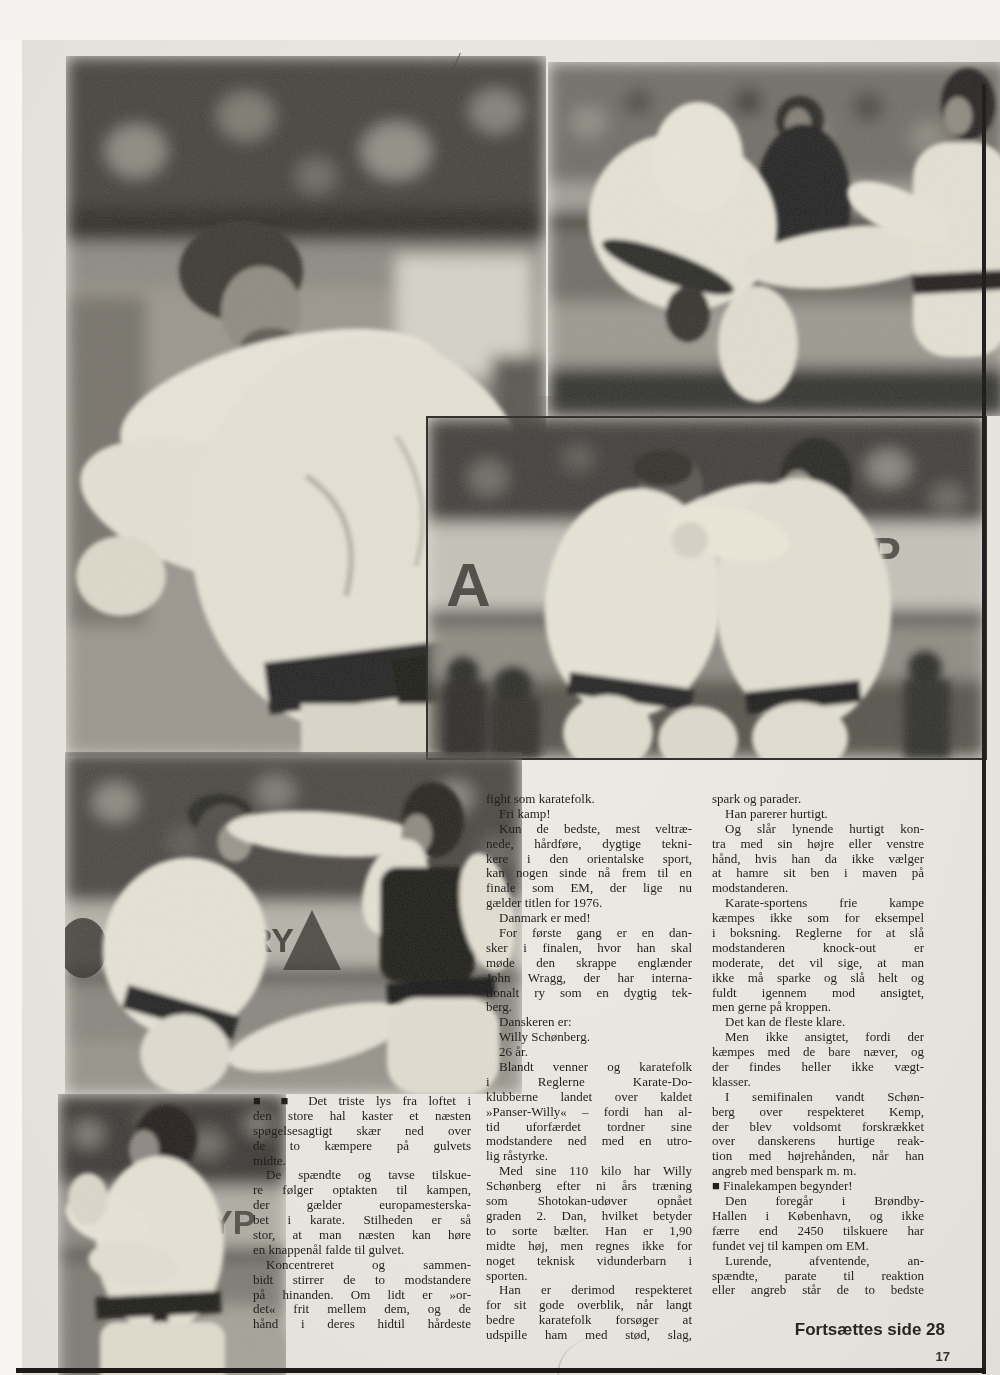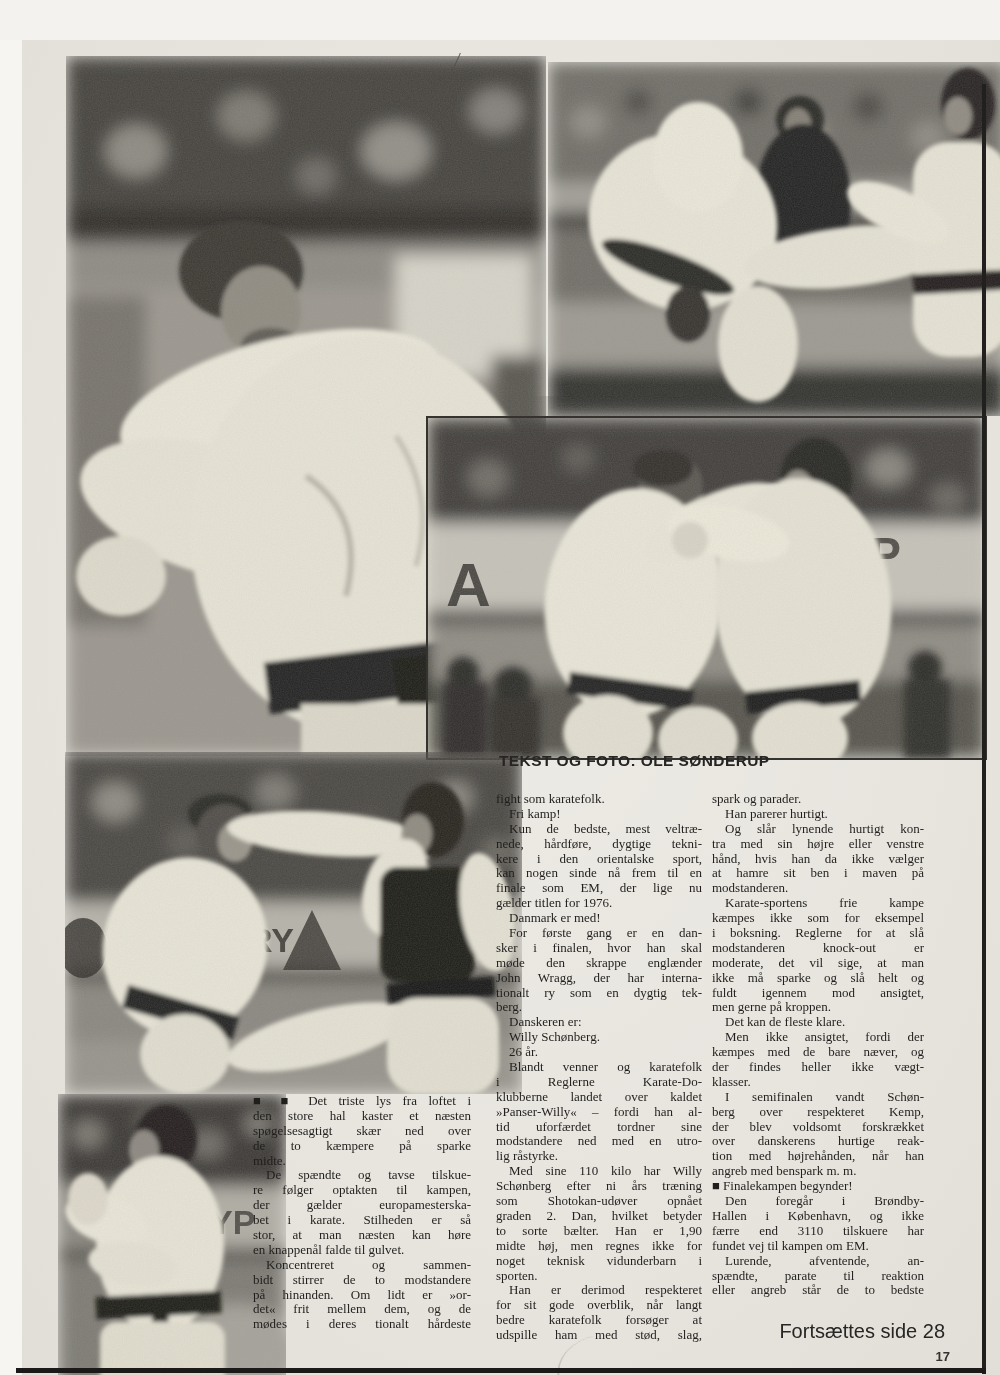--- a/index.html
+++ b/index.html
@@ -21,33 +21,33 @@
   #photo-top-right{left:508px;top:46px;width:458px;height:354px;}
   #photo-mid{left:388px;top:402px;width:557px;height:340px;box-shadow:0 0 0 2px #343330;}
   #photo-fight{left:25px;top:736px;width:457px;height:342px;}
   #photo-standing{left:18px;top:1078px;width:228px;height:296px;}
   .byline{
     position:absolute;left:499px;top:752px;width:440px;
     font-family:"Liberation Sans", sans-serif;font-weight:700;font-size:15.5px;
     letter-spacing:.4px;color:#262523;
   }
   .col{position:absolute;color:#201f1d;}
-  #col-middle{left:496px;top:792px;width:206px;}
+  #col-middle{left:486px;top:792px;width:206px;}
   #col-right{left:712px;top:792px;width:212px;}
   #col-left{left:253px;top:1094px;width:218px;}
   .line{
     height:14.9px;overflow:hidden;
     font-family:"Liberation Serif", serif;font-size:13px;line-height:14.9px;
     text-align:justify;
   }
   .line.j{text-align-last:justify;}
   .line.ind{text-indent:13px;}
   .continued{
     position:absolute;right:55px;top:1320px;
-    font-family:"Liberation Sans", sans-serif;font-weight:400;font-size:20px;color:#272624;
+    font-family:"Liberation Sans", sans-serif;font-weight:700;font-size:17px;color:#272624;
   }
   .pageno{
     position:absolute;right:50px;top:1349px;
     font-family:"Liberation Sans", sans-serif;font-weight:700;font-size:13px;color:#33322f;
   }
   .banner-text{font-family:"Liberation Sans", sans-serif;font-weight:700;}
 </style>
 </head>
 <body>
 
@@ -274,39 +274,38 @@
         <ellipse cx="30" cy="105" rx="20" ry="26" fill="#ded9cb"></ellipse>
         <ellipse cx="75" cy="170" rx="45" ry="22" fill="#e5e2d4" transform="rotate(8 75 170)"></ellipse>
         <rect x="38" y="200" width="125" height="22" fill="#1d1c19" transform="rotate(-3 100 211)"></rect>
         <rect x="92" y="218" width="16" height="58" fill="#1d1c19" transform="rotate(6 100 247)"></rect>
         <rect x="42" y="228" width="125" height="68" rx="16" fill="#e1decf"></rect>
       </g>
       <rect width="228" height="296" filter="url(#fgrain)" opacity="0.24"></rect>
     </svg>
   </figure>
 
-  <div class="byline">TEKST OG FOTO: OLE SØNDERUP</div>
 
   <div class="col" id="col-left">
       <div class="line j">■ ■ Det triste lys fra loftet i</div>
       <div class="line j">den store hal kaster et næsten</div>
       <div class="line j">spøgelsesagtigt skær ned over</div>
-      <div class="line j">de to kæmpere på sparke</div>
+      <div class="line j">de to kæmpere på gulvets</div>
       <div class="line">midte.</div>
       <div class="line j ind">De spændte og tavse tilskue-</div>
       <div class="line j">re følger optakten til kampen,</div>
       <div class="line j">der gælder europamesterska-</div>
       <div class="line j">bet i karate. Stilheden er så</div>
       <div class="line j">stor, at man næsten kan høre</div>
       <div class="line">en knappenål falde til gulvet.</div>
       <div class="line j ind">Koncentreret og sammen-</div>
       <div class="line j">bidt stirrer de to modstandere</div>
       <div class="line j">på hinanden. Om lidt er »or-</div>
       <div class="line j">det« frit mellem dem, og de</div>
-      <div class="line j">mødes i deres tionalt hårdeste</div>
+      <div class="line j">hånd i deres hidtil hårdeste</div>
     </div>
   <div class="col" id="col-middle">
       <div class="line">fight som karatefolk.</div>
       <div class="line ind">Fri kamp!</div>
       <div class="line j ind">Kun de bedste, mest veltræ-</div>
       <div class="line j">nede, hårdføre, dygtige tekni-</div>
       <div class="line j">kere i den orientalske sport,</div>
       <div class="line j">kan nogen sinde nå frem til en</div>
       <div class="line j">finale som EM, der lige nu</div>
       <div class="line">gælder titlen for 1976.</div>
@@ -363,21 +362,21 @@
       <div class="line">klasser.</div>
       <div class="line j ind">I semifinalen vandt Schøn-</div>
       <div class="line j">berg over respekteret Kemp,</div>
       <div class="line j">der blev voldsomt forskrækket</div>
       <div class="line j">over danskerens hurtige reak-</div>
       <div class="line j">tion med højrehånden, når han</div>
       <div class="line">angreb med benspark m. m.</div>
       <div class="line">■ Finalekampen begynder!</div>
       <div class="line j ind">Den foregår i Brøndby-</div>
       <div class="line j">Hallen i København, og ikke</div>
-      <div class="line j">færre end 3110 tilskuere har</div>
+      <div class="line j">færre end 2450 tilskuere har</div>
       <div class="line">fundet vej til kampen om EM.</div>
       <div class="line j ind">Lurende, afventende, an-</div>
       <div class="line j">spændte, parate til reaktion</div>
       <div class="line j">eller angreb står de to bedste</div>
     </div>
 
   <div class="continued">Fortsættes side 28</div>
   <div class="pageno">17</div>
 
   <div class="scribble"></div>

